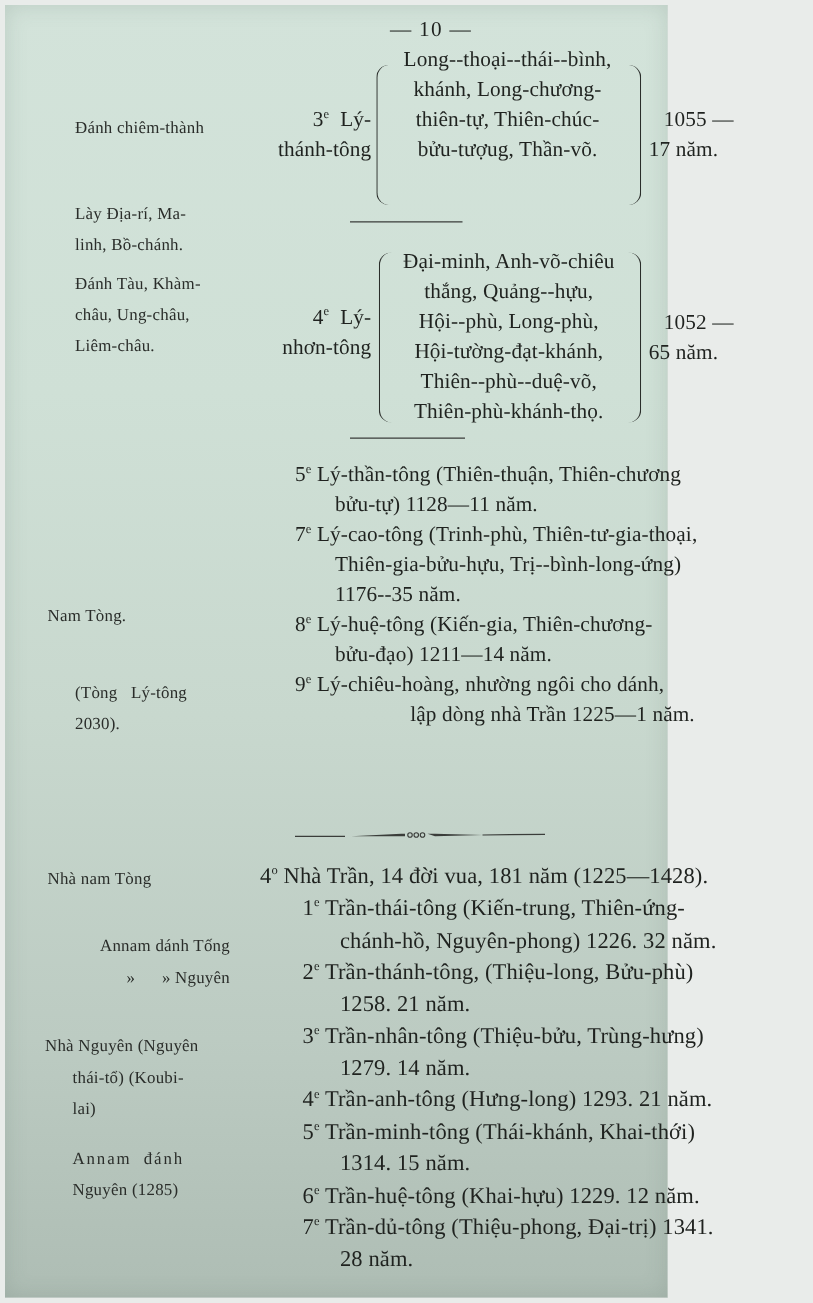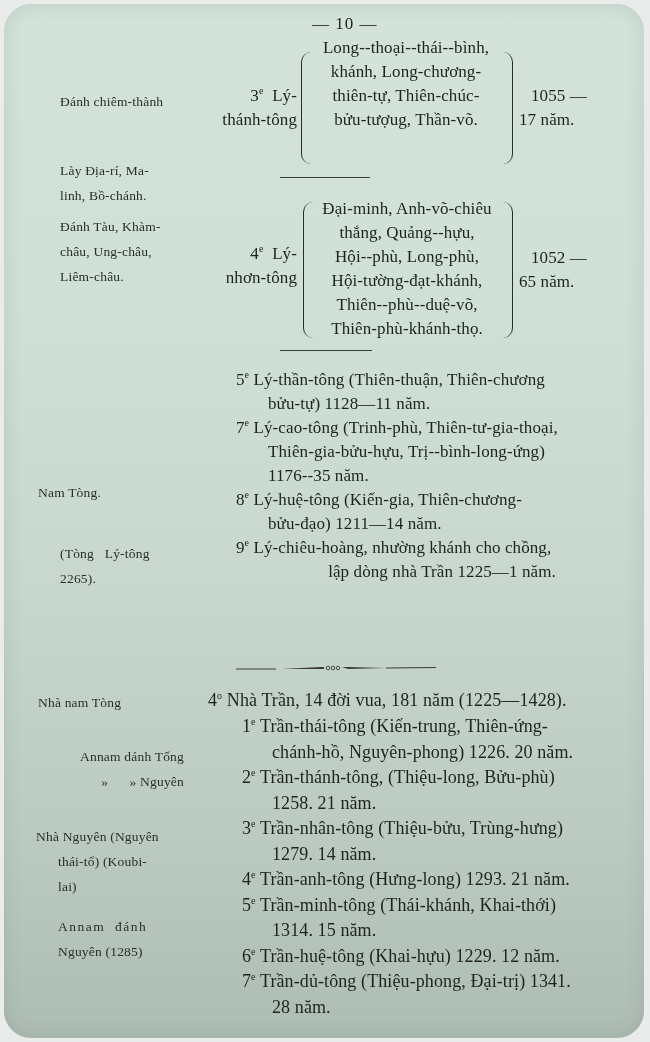--- a/index.html
+++ b/index.html
@@ -7,27 +7,26 @@
       padding: 0;
       width: 650px;
       height: 1042px;
       overflow: hidden;
       background: #e9ecea;
     }
     .page {
       position: absolute;
       left: 4px;
       top: 4px;
-      width: 640px;
+      width: 530px;
       height: 1034px;
       background: linear-gradient(180deg, #d3e3da 0%, #cfe0d6 30%, #c8d8ce 55%, #bccbc2 80%, #aebdb4 100%);
       box-shadow: inset 0 0 18px rgba(80, 100, 90, 0.18);
       font-family: "Liberation Serif", "DejaVu Serif", serif;
       color: #1f221f;
-      border-radius: 27px;
     }
     .abs { position: absolute; white-space: nowrap; }
     .side {
       font-size: 13.5px;
       line-height: 25px;
       color: #2a2d2a;
       letter-spacing: 0.2px;
     }
     .main {
       font-size: 17px;
@@ -122,51 +121,51 @@
     <div>
       <div><span>7</span><span class="sup">e</span> <span>Lý-cao-tông (Trinh-phù, Thiên-tư-gia-thoại,</span></div>
       <div style="padding-left:32px;">Thiên-gia-bửu-hựu, Trị--bình-long-ứng)</div>
       <div style="padding-left:32px;">1176--35 năm.</div>
     </div>
     <div>
       <div><span>8</span><span class="sup">e</span> <span>Lý-huệ-tông (Kiến-gia, Thiên-chương-</span></div>
       <div style="padding-left:32px;">bửu-đạo) 1211—14 năm.</div>
     </div>
     <div>
-      <div><span>9</span><span class="sup">e</span> <span>Lý-chiêu-hoàng, nhường khánh cho chồng,</span></div>
+      <div><span>9</span><span class="sup">e</span> <span>Lý-chiêu-hoàng, nhường ngôi cho dánh,</span></div>
       <div style="padding-left:32px;text-align:center;">lập dòng nhà Trần 1225—1 năm.</div>
     </div>
   </div>
 
   <div class="abs side" style="left:34px; top:476px;">
     <div>Nam Tòng.</div>
   </div>
   <div class="abs side" style="left:56px; top:537px;">
     <div style="white-space:pre;">(Tòng   Lý-tông</div>
-    <div>2265).</div>
+    <div>2030).</div>
   </div>
 
   <svg class="ornament" style="left:232px; top:660px; width:200px;" viewBox="0 0 200 8">
     <line x1="0" y1="5" x2="40" y2="5" stroke="#3a3d3a" stroke-width="1"></line>
     <path d="M45 5 L85 3 L88 3 L88 5 Z" fill="#3a3d3a"></path>
     <circle cx="92" cy="4" r="1.8" fill="none" stroke="#3a3d3a" stroke-width="0.9"></circle>
     <circle cx="97" cy="4" r="1.8" fill="none" stroke="#3a3d3a" stroke-width="0.9"></circle>
     <circle cx="102" cy="4" r="1.8" fill="none" stroke="#3a3d3a" stroke-width="0.9"></circle>
     <path d="M106 3 L112 3 L150 4 L112 5 Z" fill="#3a3d3a"></path>
     <line x1="150" y1="4" x2="200" y2="3.5" stroke="#3a3d3a" stroke-width="1"></line>
   </svg>
 
   <div class="abs main big" style="left:204px; top:684px;">
     <span>4</span><span class="sup">o</span> <span>Nhà Trần, 14 đời vua, 181 năm (1225—1428).</span>
   </div>
 
   <div class="abs main big" style="left:238px; top:710px; width:390px;">
     <div>
       <div><span>1</span><span class="sup">e</span> <span>Trần-thái-tông (Kiến-trung, Thiên-ứng-</span></div>
-      <div style="padding-left:30px;">chánh-hồ, Nguyên-phong) 1226. 20 năm.</div>
+      <div style="padding-left:30px;">chánh-hồ, Nguyên-phong) 1226. 32 năm.</div>
     </div>
     <div>
       <div><span>2</span><span class="sup">e</span> <span>Trần-thánh-tông, (Thiệu-long, Bửu-phù)</span></div>
       <div style="padding-left:30px;">1258. 21 năm.</div>
     </div>
     <div>
       <div><span>3</span><span class="sup">e</span> <span>Trần-nhân-tông (Thiệu-bửu, Trùng-hưng)</span></div>
       <div style="padding-left:30px;">1279. 14 năm.</div>
     </div>
     <div>

